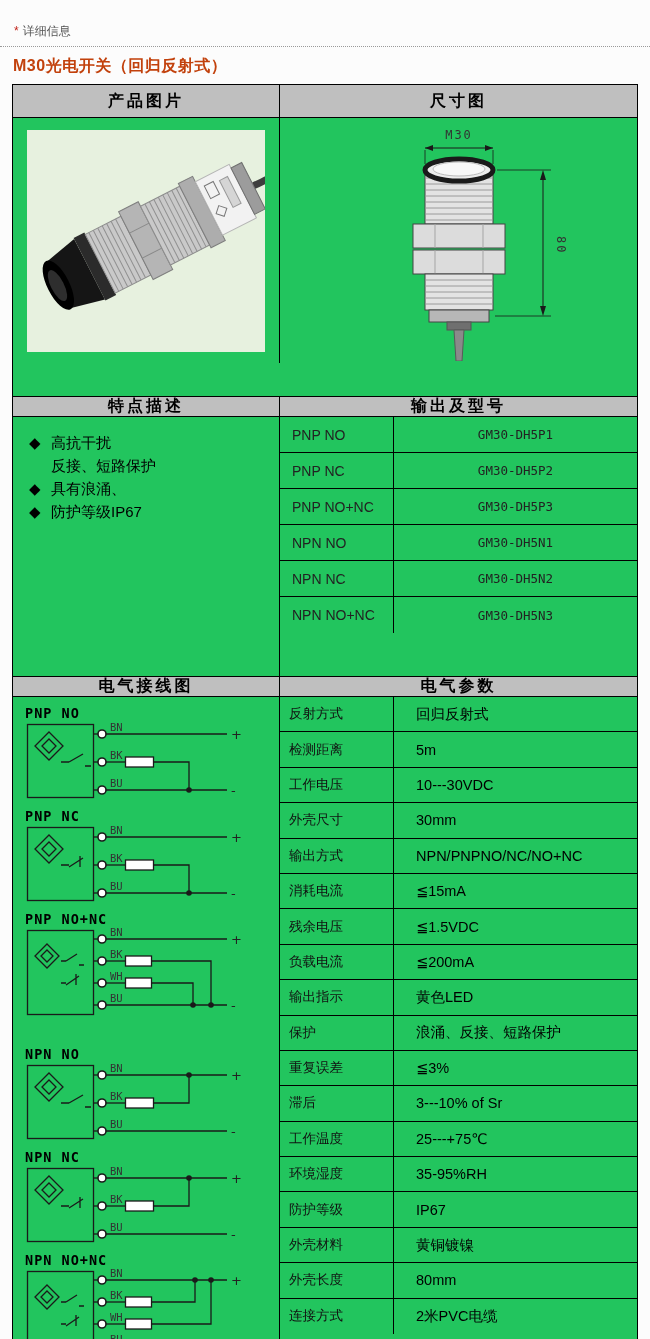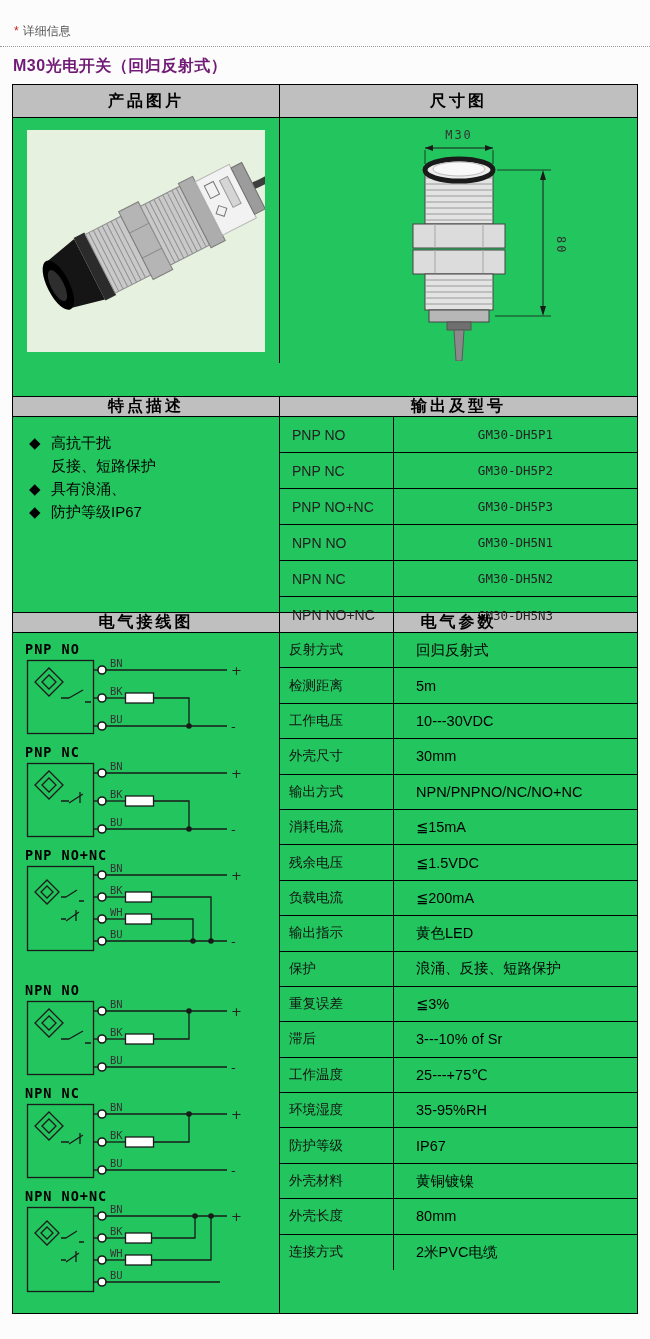--- a/index.html
+++ b/index.html
@@ -1,21 +1,21 @@
 <!DOCTYPE html>
 <html><head>
 <meta charset="utf-8">
 <style>
   html,body{margin:0;padding:0;background:#fcfcfc;}
   body{width:650px;height:1339px;font-family:"Liberation Sans","DejaVu Sans",sans-serif;color:#111;box-sizing:border-box;}
   *{box-sizing:border-box;}
 
   .note-row{padding:23px 0 6px 14px;font-size:12px;color:#555;border-bottom:1px dotted #9a9a9a;}
   .note-row .star{color:#c2241b;margin-right:4px;}
-  .page-title{margin:9px 3px 7px 13px;font-size:16px;font-weight:bold;color:#701a75;letter-spacing:0.5px;}
+  .page-title{margin:9px 3px 7px 13px;font-size:16px;font-weight:bold;color:#c2410c;letter-spacing:0.5px;}
 
   .bigtable{margin-left:12px;width:626px;border:1px solid #000;background:#22c55e;}
   .trow{display:flex;border-bottom:1px solid #000;}
   .trow:last-child{border-bottom:none;}
   .lcell{flex:0 0 267px;border-right:1px solid #000;}
   .rcell{flex:1;}
   .thead{background:#bfbfbf;}
   .thead .lcell,.thead .rcell{display:flex;align-items:center;justify-content:center;
     font-weight:bold;font-size:16px;letter-spacing:3px;color:#000;}
   .h34{height:33px;}
@@ -162,21 +162,21 @@
         <text x="268" y="118" class="dimtext" transform="rotate(90 268 118)">80</text>
       </svg>
     </div>
   </div>
 
   <div class="trow thead h38">
     <div class="lcell">特点描述</div>
     <div class="rcell">输出及型号</div>
   </div>
 
-  <div class="trow" style="height:196px;">
+  <div class="trow" style="height:260px;">
     <div class="lcell features">
       <div class="feat-line"><span class="bullet">◆</span><span>高抗干扰</span></div>
       <div class="feat-line cont"><span>反接、短路保护</span></div>
       <div class="feat-line"><span class="bullet">◆</span><span>具有浪涌、</span></div>
       <div class="feat-line"><span class="bullet">◆</span><span>防护等级IP67</span></div>
     </div>
     <div class="rcell">
       <div class="mrow">
           <div class="mout">PNP NO</div>
           <div class="mmod">GM30-DH5P1</div>

